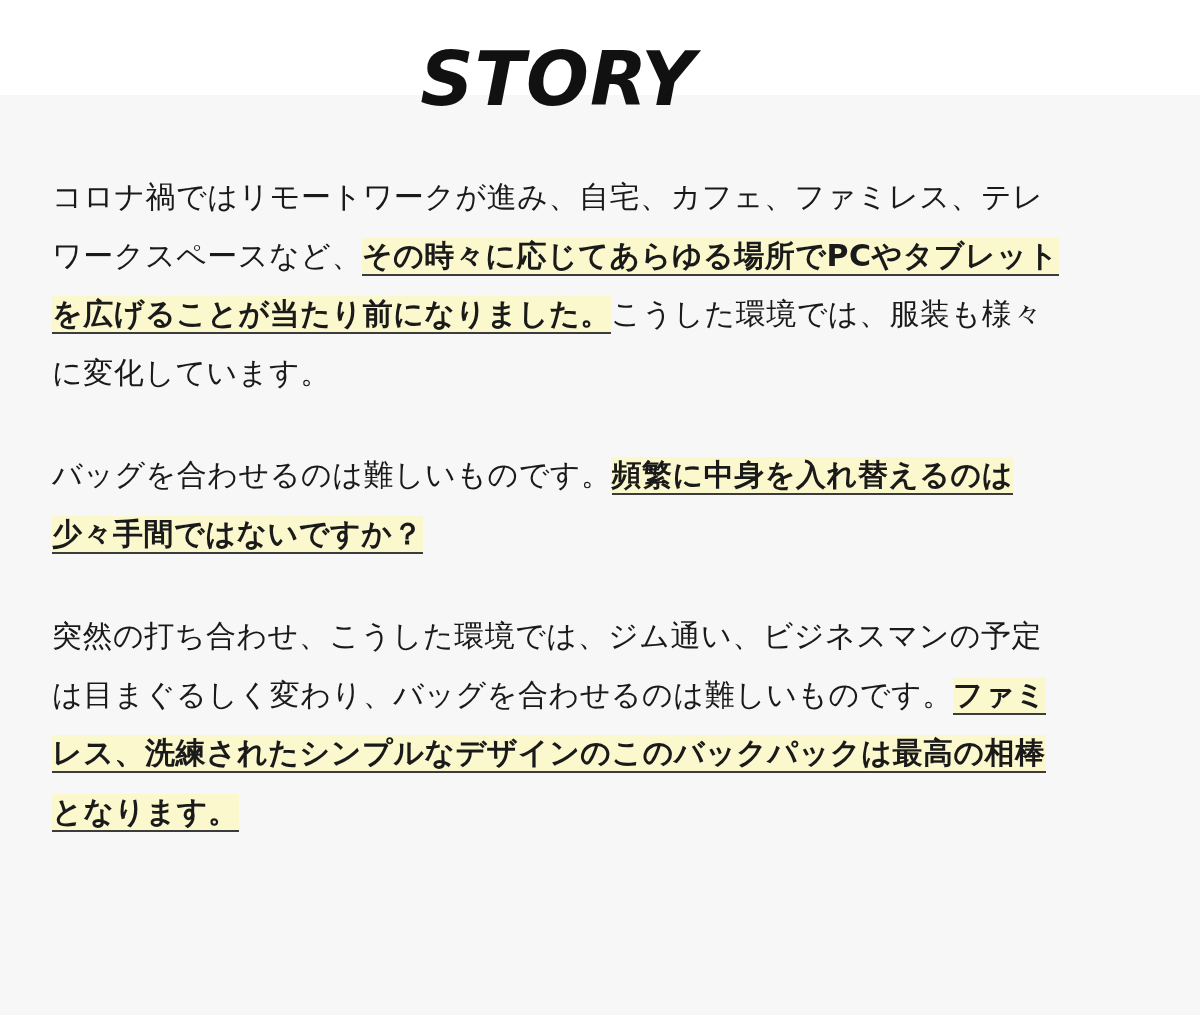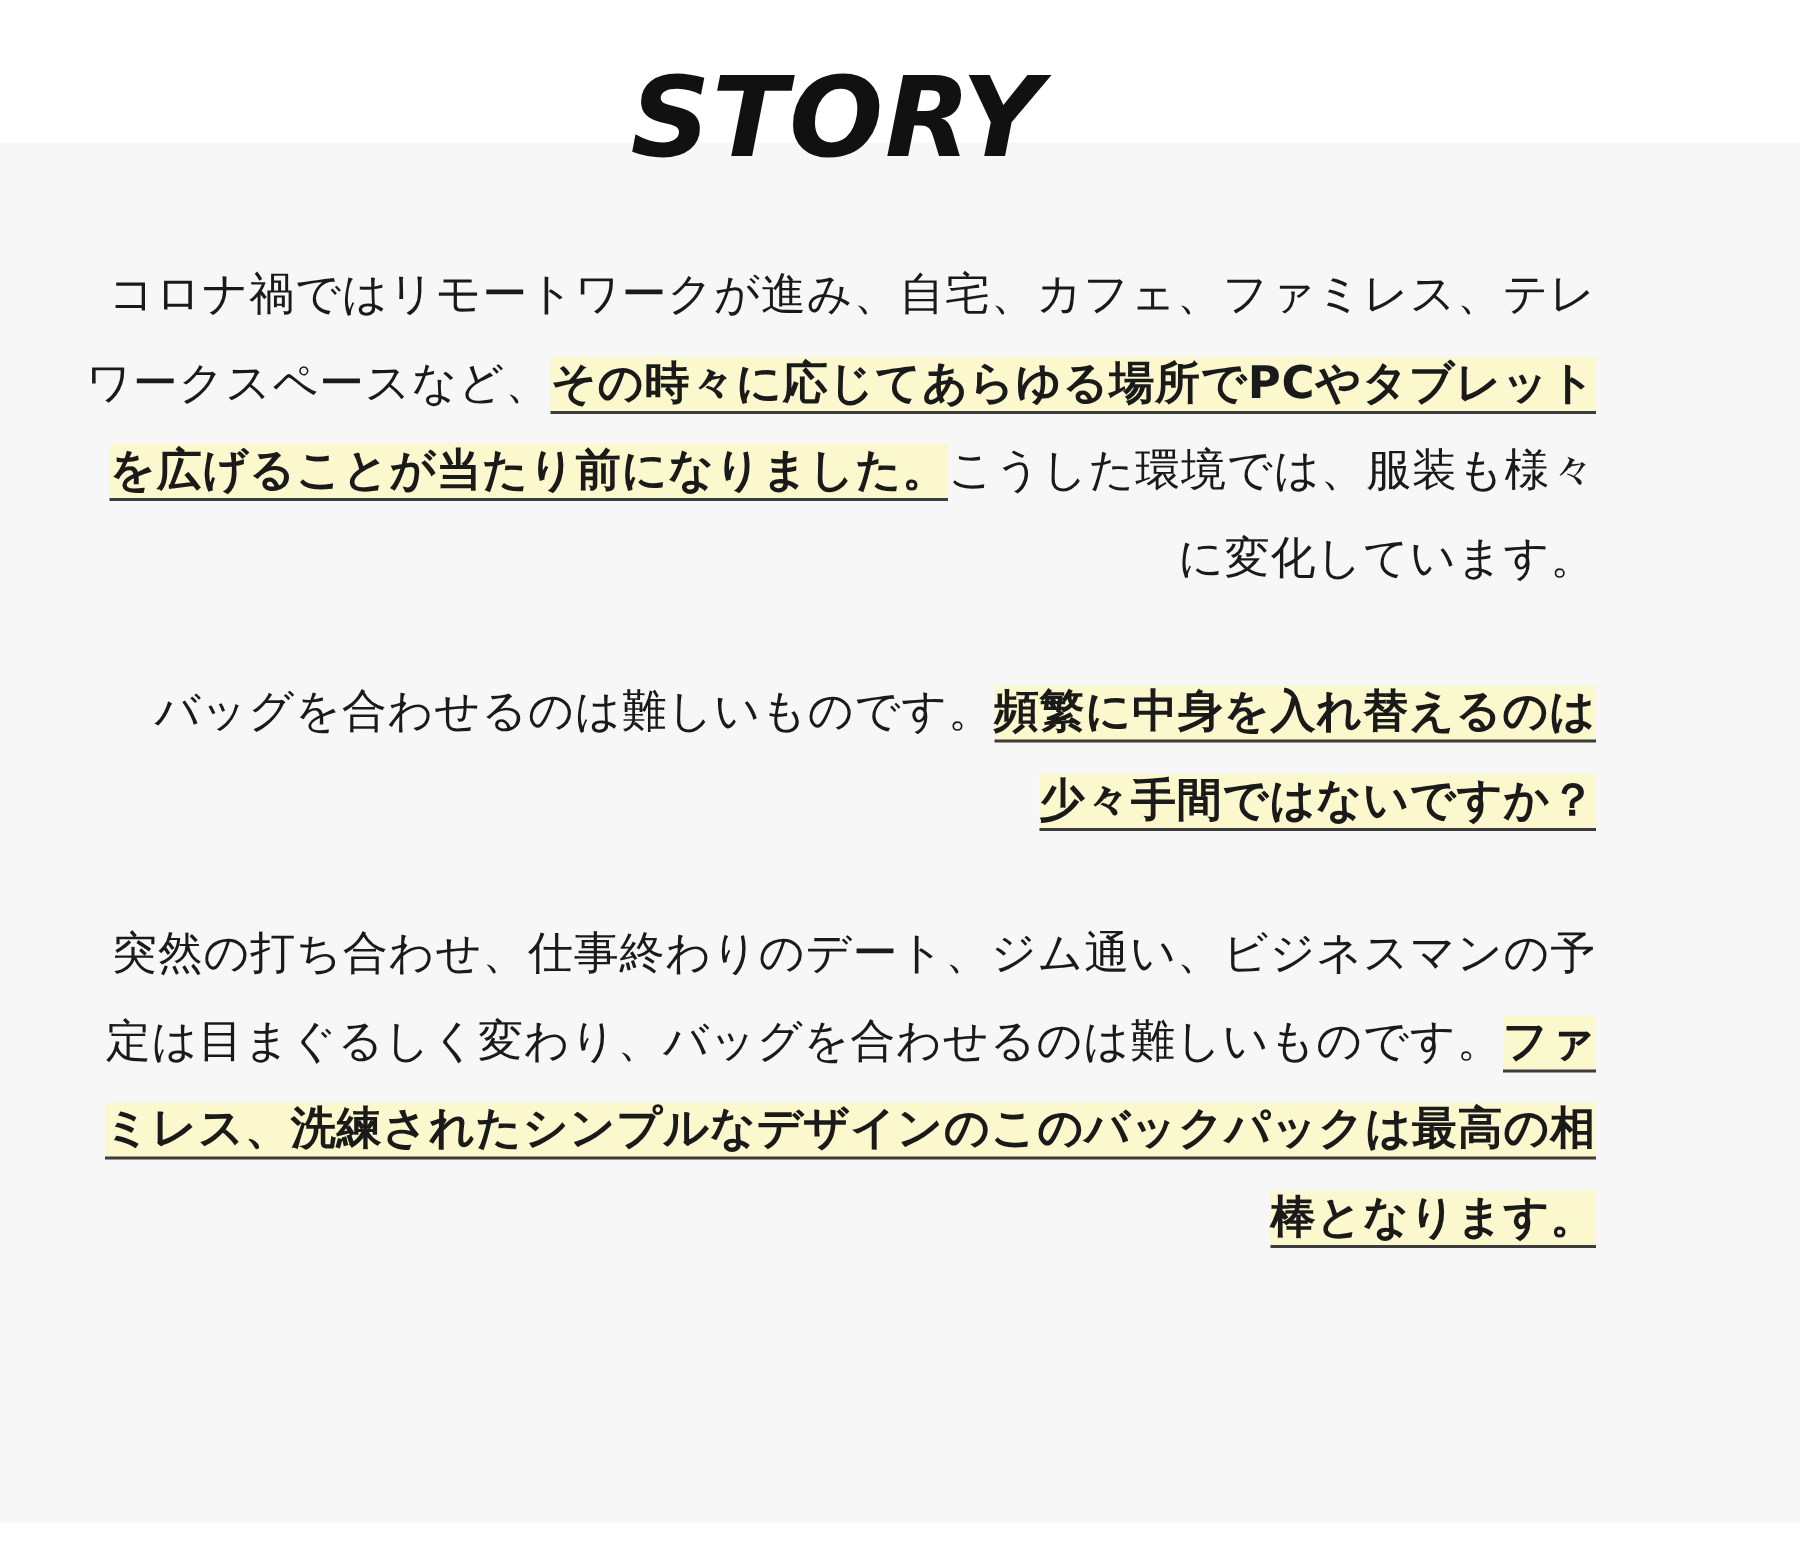--- a/index.html
+++ b/index.html
@@ -49,21 +49,21 @@
   .paragraphs {
     margin-top: 52px;
   }
   p.para {
     margin: 0 0 44px 0;
     font-family: "DejaVu Sans", sans-serif;
     font-size: 30px;
     line-height: 1.95;
     color: #1a1a1a;
     letter-spacing: 0.5px;
-    text-align: right;
+    text-align: left;
   }
   p.para:last-child {
     margin-bottom: 0;
   }
   .hl {
     background: #fbf8cd;
     border-bottom: 2px solid #3c3c3c;
     font-weight: bold;
     padding-bottom: 1px;
     box-decoration-break: clone;
@@ -78,17 +78,17 @@
   <div class="content">
     <h1 class="story-title">STORY</h1>
     <div class="paragraphs">
       <p class="para">
         <span>コロナ禍ではリモートワークが進み、自宅、カフェ、ファミレス、テレワークスペースなど、</span><span class="hl">その時々に応じてあらゆる場所でPCやタブレットを広げることが当たり前になりました。</span><span>こうした環境では、服装も様々に変化しています。</span>
       </p>
       <p class="para">
         <span>バッグを合わせるのは難しいものです。</span><span class="hl">頻繁に中身を入れ替えるのは少々手間ではないですか？</span>
       </p>
       <p class="para">
-        <span>突然の打ち合わせ、仕事終わりのデート、ジム通い、ビジネスマンの予定は目まぐるしく変わり、バッグを合わせるのは難しいものです。</span><span class="hl">ファミレス、洗練されたシンプルなデザインのこのバックパックは最高の相棒となります。</span>
+        <span>突然の打ち合わせ、こうした環境では、ジム通い、ビジネスマンの予定は目まぐるしく変わり、バッグを合わせるのは難しいものです。</span><span class="hl">ファミレス、洗練されたシンプルなデザインのこのバックパックは最高の相棒となります。</span>
       </p>
     </div>
   </div>
 </div>
 
 </body></html>

